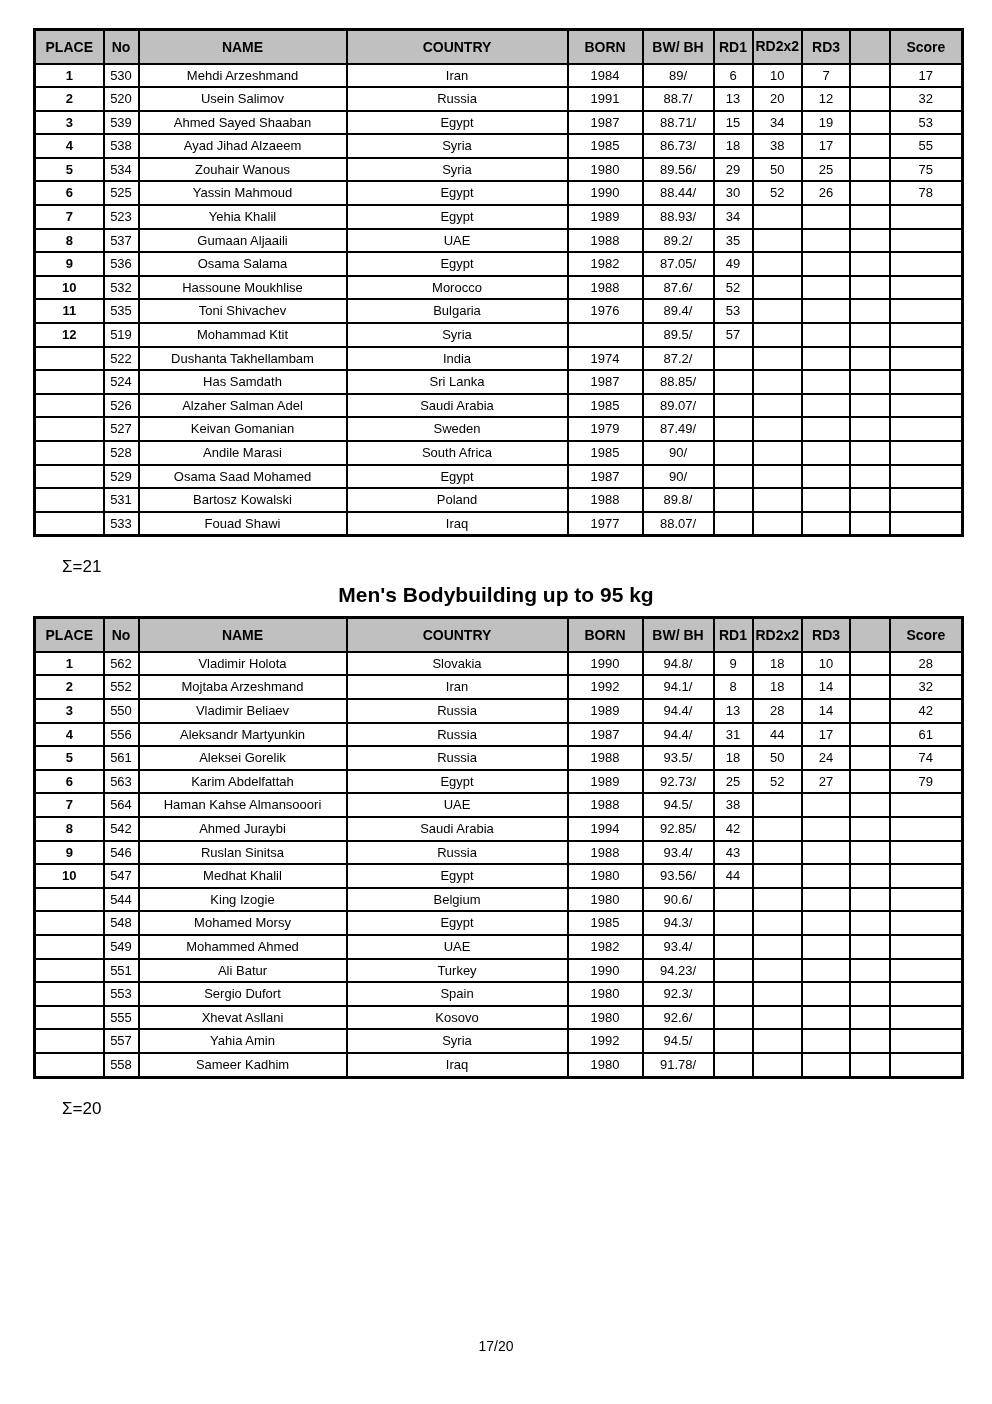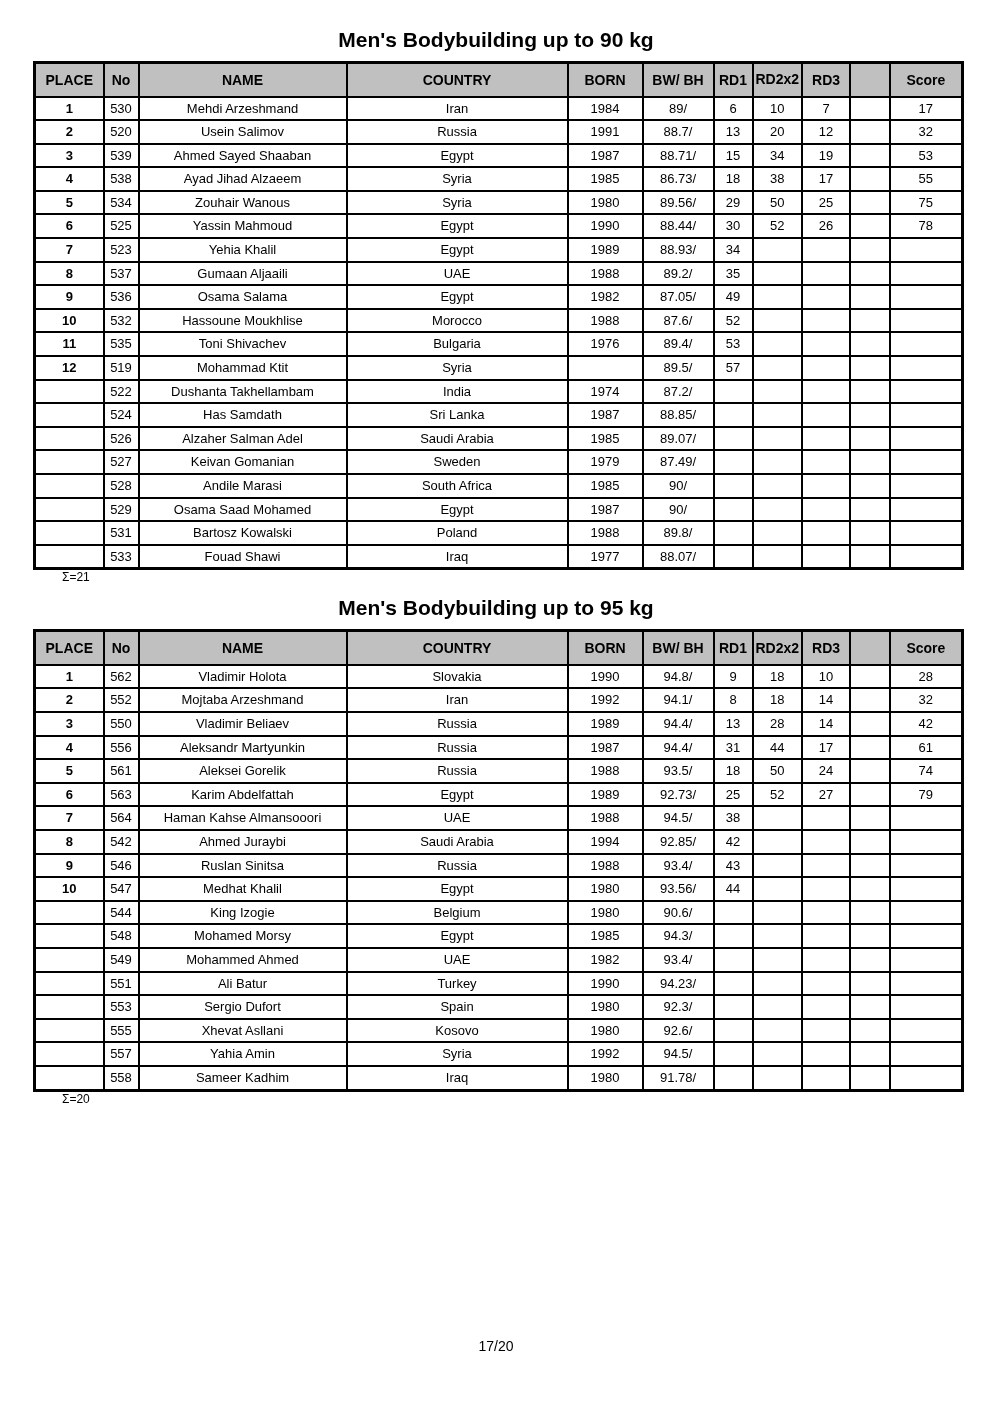--- a/index.html
+++ b/index.html
@@ -57,40 +57,39 @@
   .c5 { width: 71px; }
   .c6 { width: 39px; }
   .c7 { width: 39px; }
   .c8 { width: 48px; }
   .c9 { width: 40px; }
   .c10 { width: 72px; }
   th.c7 { white-space: normal; word-break: break-all; line-height: 15px; padding: 0; }
   td.c0 { font-weight: bold; }
   td.c2, td.c3 { text-align: left; padding-left: 5px; }
   .sum-label {
-    margin: 0 0 0 62px;
-    font-size: 12px;
+    margin: 20px 0 0 62px;
+    font-size: 17px;
     height: 16px;
   }
   .page-footer {
     position: absolute;
     top: 1338px;
     left: 0;
     width: 100%;
     text-align: center;
     font-size: 14px;
   }
 </style>
 </head>
 <body>
 
 <div class="page">
 
   <div class="section first">
-    <h1 class="tbl-title">Men's Bodybuilding up to 90 kg</h1>
     <table class="results">
       <thead>
           <tr>
             <th class="c0">PLACE</th>
             <th class="c1">No</th>
             <th class="c2">NAME</th>
             <th class="c3">COUNTRY</th>
             <th class="c4">BORN</th>
             <th class="c5">BW/ BH</th>
             <th class="c6">RD1</th>

